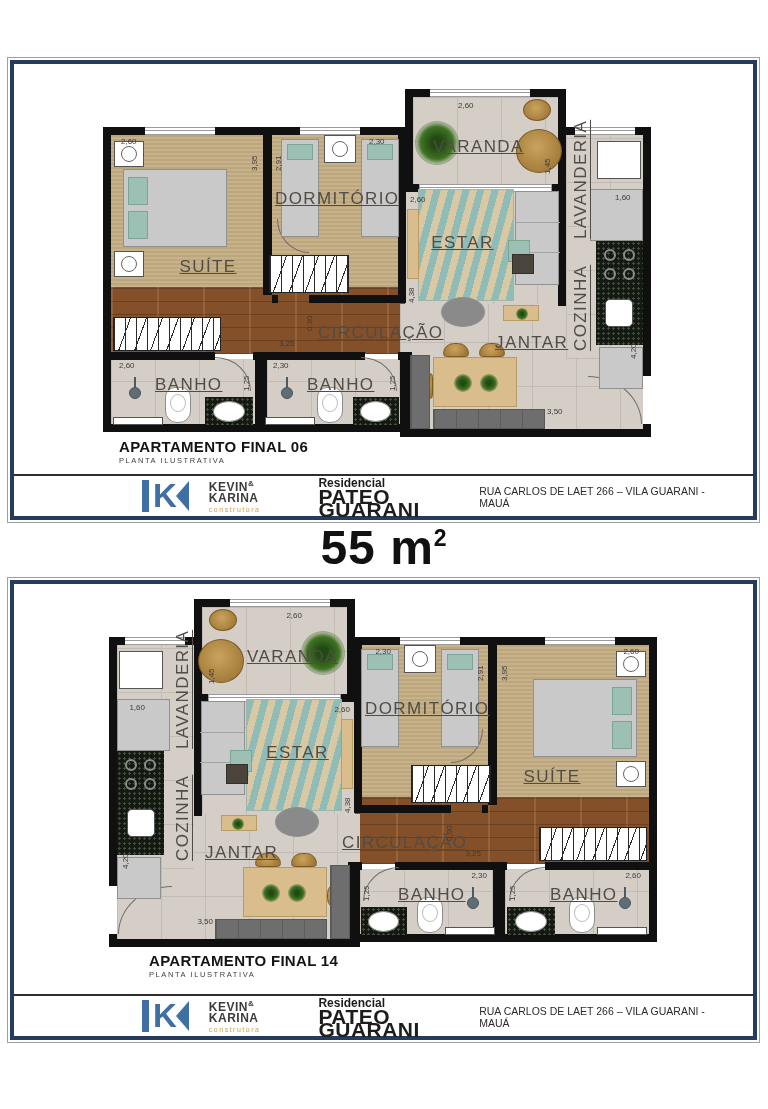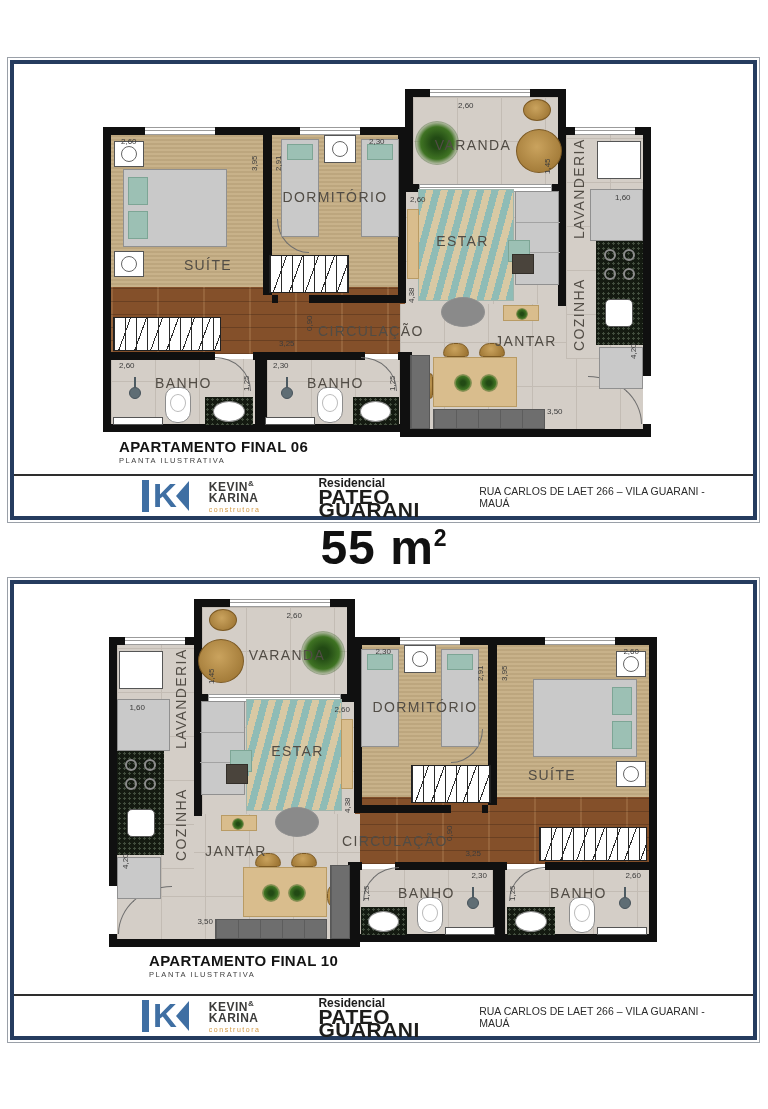--- a/index.html
+++ b/index.html
@@ -84,21 +84,21 @@
   .toilet{background:#fff;border:1px solid #8d8d8d;border-radius:10px 10px 12px 12px;}
   .toilet:after{content:"";position:absolute;left:50%;top:6px;width:14px;height:16px;margin-left:-8px;border:1px solid #bbb;border-radius:50%;}
   .basin{position:absolute;background:#fff;border:1px solid #888;border-radius:50%;}
   .shower-head{background:#5f6d74;border-radius:50%;border:1px solid #46525a;}
   .stem{background:#4d5a61;}
   .arc{border:0;}
   .arc-tr{border-top:1px solid #6d6d6d;border-right:1px solid #6d6d6d;border-radius:0 100% 0 0;}
   .arc-bl{border-left:1px solid #6d6d6d;border-bottom:1px solid #6d6d6d;border-radius:0 0 0 100%;}
   .sofa-cush{border-bottom:1px solid #a3a3a3;}
 
-  .lbl{font-size:14px;color:#514c45;letter-spacing:1.4px;text-align:center;font-weight:500;white-space:nowrap;}
+  .lbl{font-size:17px;color:#514c45;letter-spacing:1.4px;text-align:center;font-weight:500;white-space:nowrap;text-decoration:underline;}
   .dim{font-size:8px;color:#3c3c3c;white-space:nowrap;}
   .vt{writing-mode:vertical-rl;transform:rotate(180deg);}
 </style>
 </head>
 <body>
 
 <div class="frame frame1">
   <div class="plan-slot">
       <div class="plan">
 
@@ -433,21 +433,21 @@
   <span class="pe dim vt" style="--x:139px;--y:274px;--w:10px;--h:28px">1,25</span>
   <span class="pe dim" style="--x:170px;--y:272px">2,30</span>
   <span class="pe dim vt" style="--x:285px;--y:274px;--w:10px;--h:28px">1,25</span>
   <span class="pe dim" style="--x:444px;--y:318px">3,50</span>
   <span class="pe dim" style="--x:512px;--y:104px">1,60</span>
   <span class="pe dim vt" style="--x:526px;--y:240px;--w:10px;--h:30px">4,20</span>
 </div>
     </div>
 
   <div class="caption">
-    <div class="c1">APARTAMENTO FINAL 10</div>
+    <div class="c1">APARTAMENTO FINAL 14</div>
     <div class="c2">PLANTA ILUSTRATIVA</div>
   </div>
 
   <div class="fbar">
     <div class="kkmark">
       <i class="kk-bar"></i>
       <span class="kk-k">K</span>
       <i class="kk-tri"></i>
       <span class="kk-text">
         <span class="l1"><span>KEVIN</span><span class="amp">&amp;</span></span>

